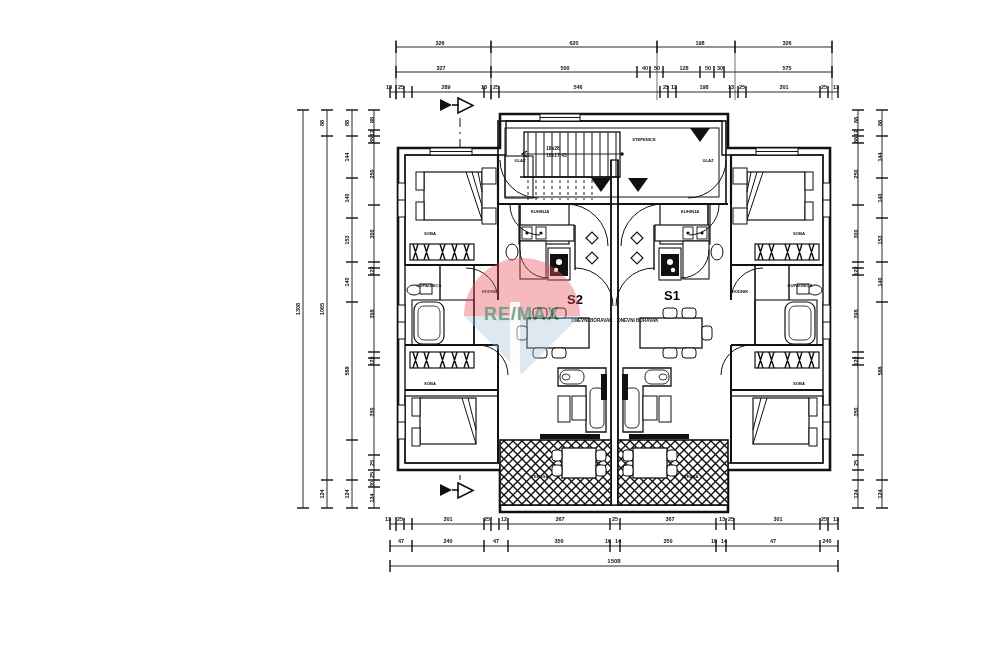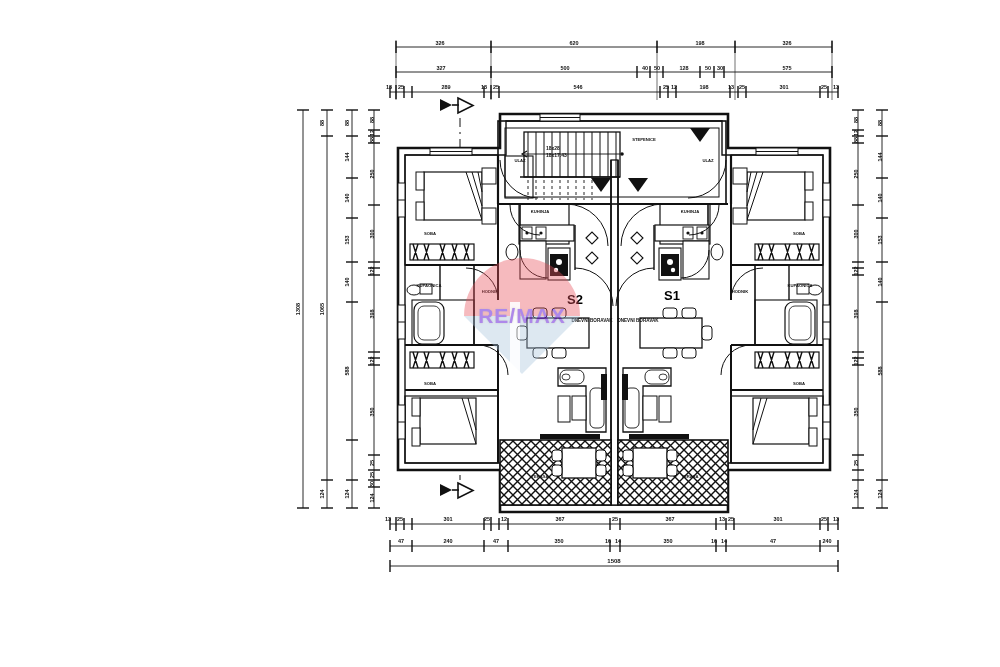--- a/index.html
+++ b/index.html
@@ -12,22 +12,22 @@
   .unitlabel{font-family:"Liberation Sans",sans-serif;font-weight:bold;fill:#000;font-size:13px;}
   
   #watermark{position:absolute;left:452px;top:258px;width:140px;height:132px;opacity:.55;pointer-events:none;}
   .wm-red{position:absolute;left:12px;top:0;width:116px;height:58px;background:#e8505b;
           border-radius:58px 58px 0 0;opacity:.72;}
   .wm-blue{position:absolute;left:12px;top:58px;width:116px;height:58px;
            background:#a9c3dd;opacity:.72;
            clip-path:polygon(0 0,100% 0,50% 100%);}
   .wm-stripe{position:absolute;left:58px;top:44px;width:10px;height:84px;background:#ffffff;opacity:.9;}
   .wm-text{position:absolute;left:0;top:46px;width:140px;text-align:center;
-           font-family:"Liberation Sans",sans-serif;font-weight:bold;font-size:21px;
-           letter-spacing:1px;color:#6d28d9;text-shadow:0 0 2px rgba(120,120,120,.7);}
+           font-family:"Liberation Sans",sans-serif;font-weight:bold;font-size:18px;
+           letter-spacing:1px;color:#14532d;text-shadow:0 0 2px rgba(120,120,120,.7);}
 </style>
 </head>
 <body>
 
 <div id="stage">
 
   <svg id="plan-svg" viewBox="0 0 1000 667">
     <defs>
       <pattern id="terrazzo" width="9" height="9" patternUnits="userSpaceOnUse">
         <rect width="9" height="9" fill="#ffffff"></rect>

